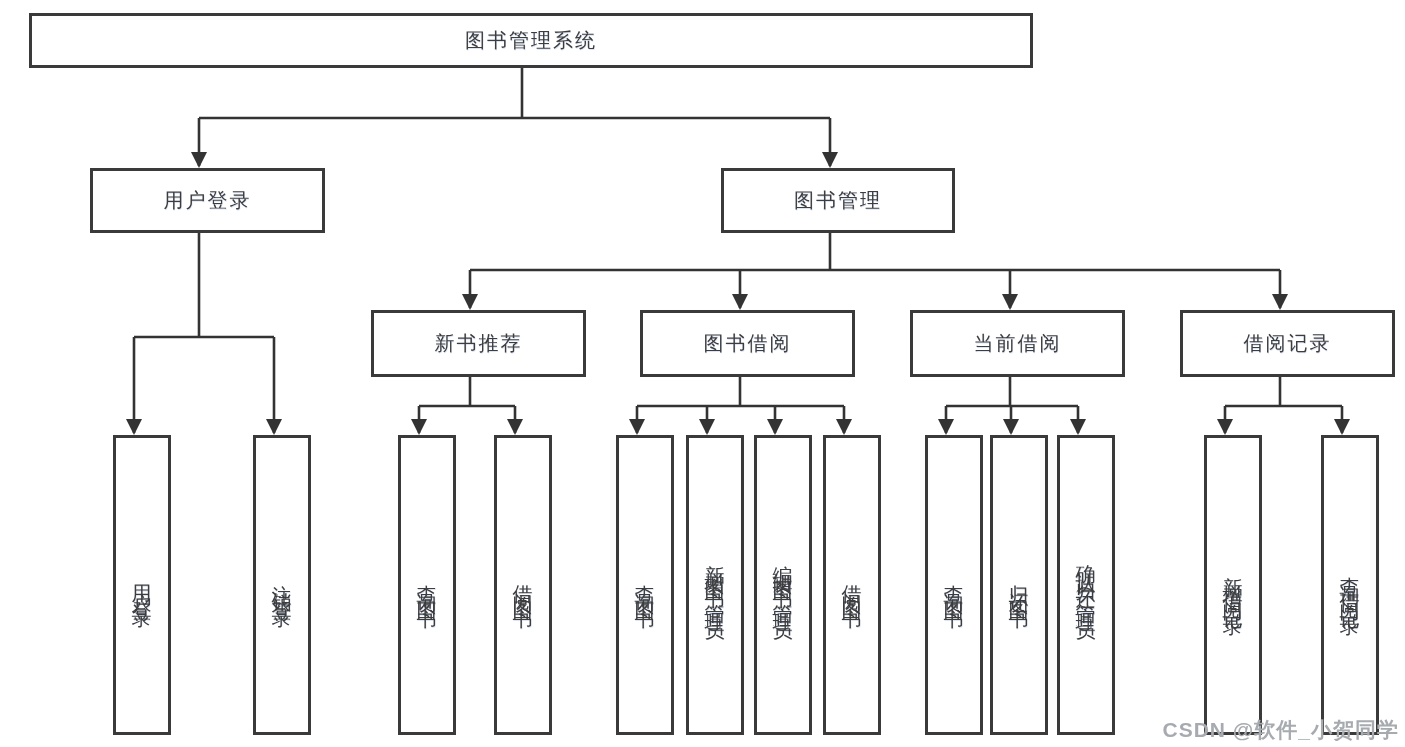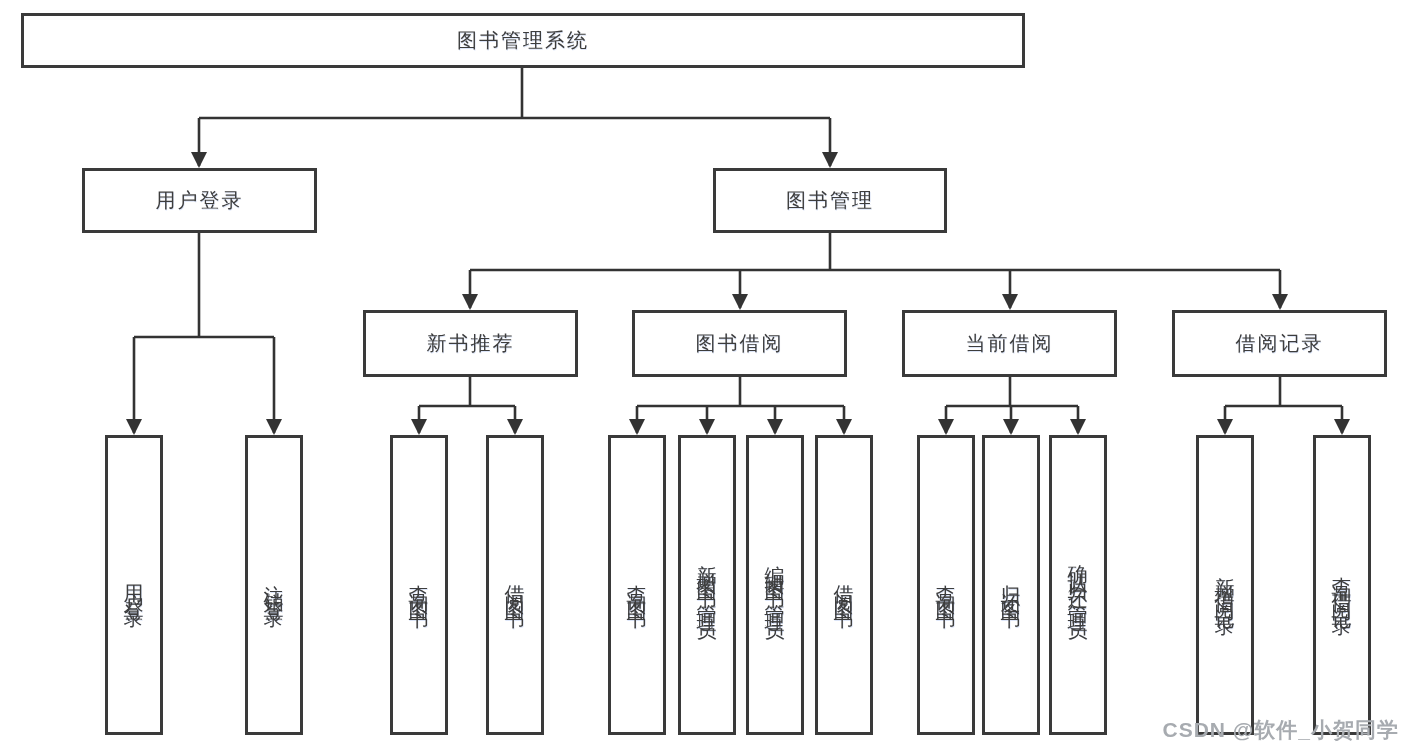--- a/index.html
+++ b/index.html
@@ -32,20 +32,21 @@
   }
   svg.connectors .head { fill: var(--line); }
   .box {
     position: absolute;
     background: #fff;
     border: 3px solid var(--border);
     display: flex;
     align-items: center;
     justify-content: center;
     z-index: 2;
+    margin-left: 8px;
   }
   .lbl {
     color: var(--text);
     font-size: 20px;
     letter-spacing: 2px;
     white-space: nowrap;
     text-shadow: 0.6px 0.6px 0 rgba(130,160,230,0.28);
   }
   .vbox { width: 58px; height: 300px; }
   .vtext {

